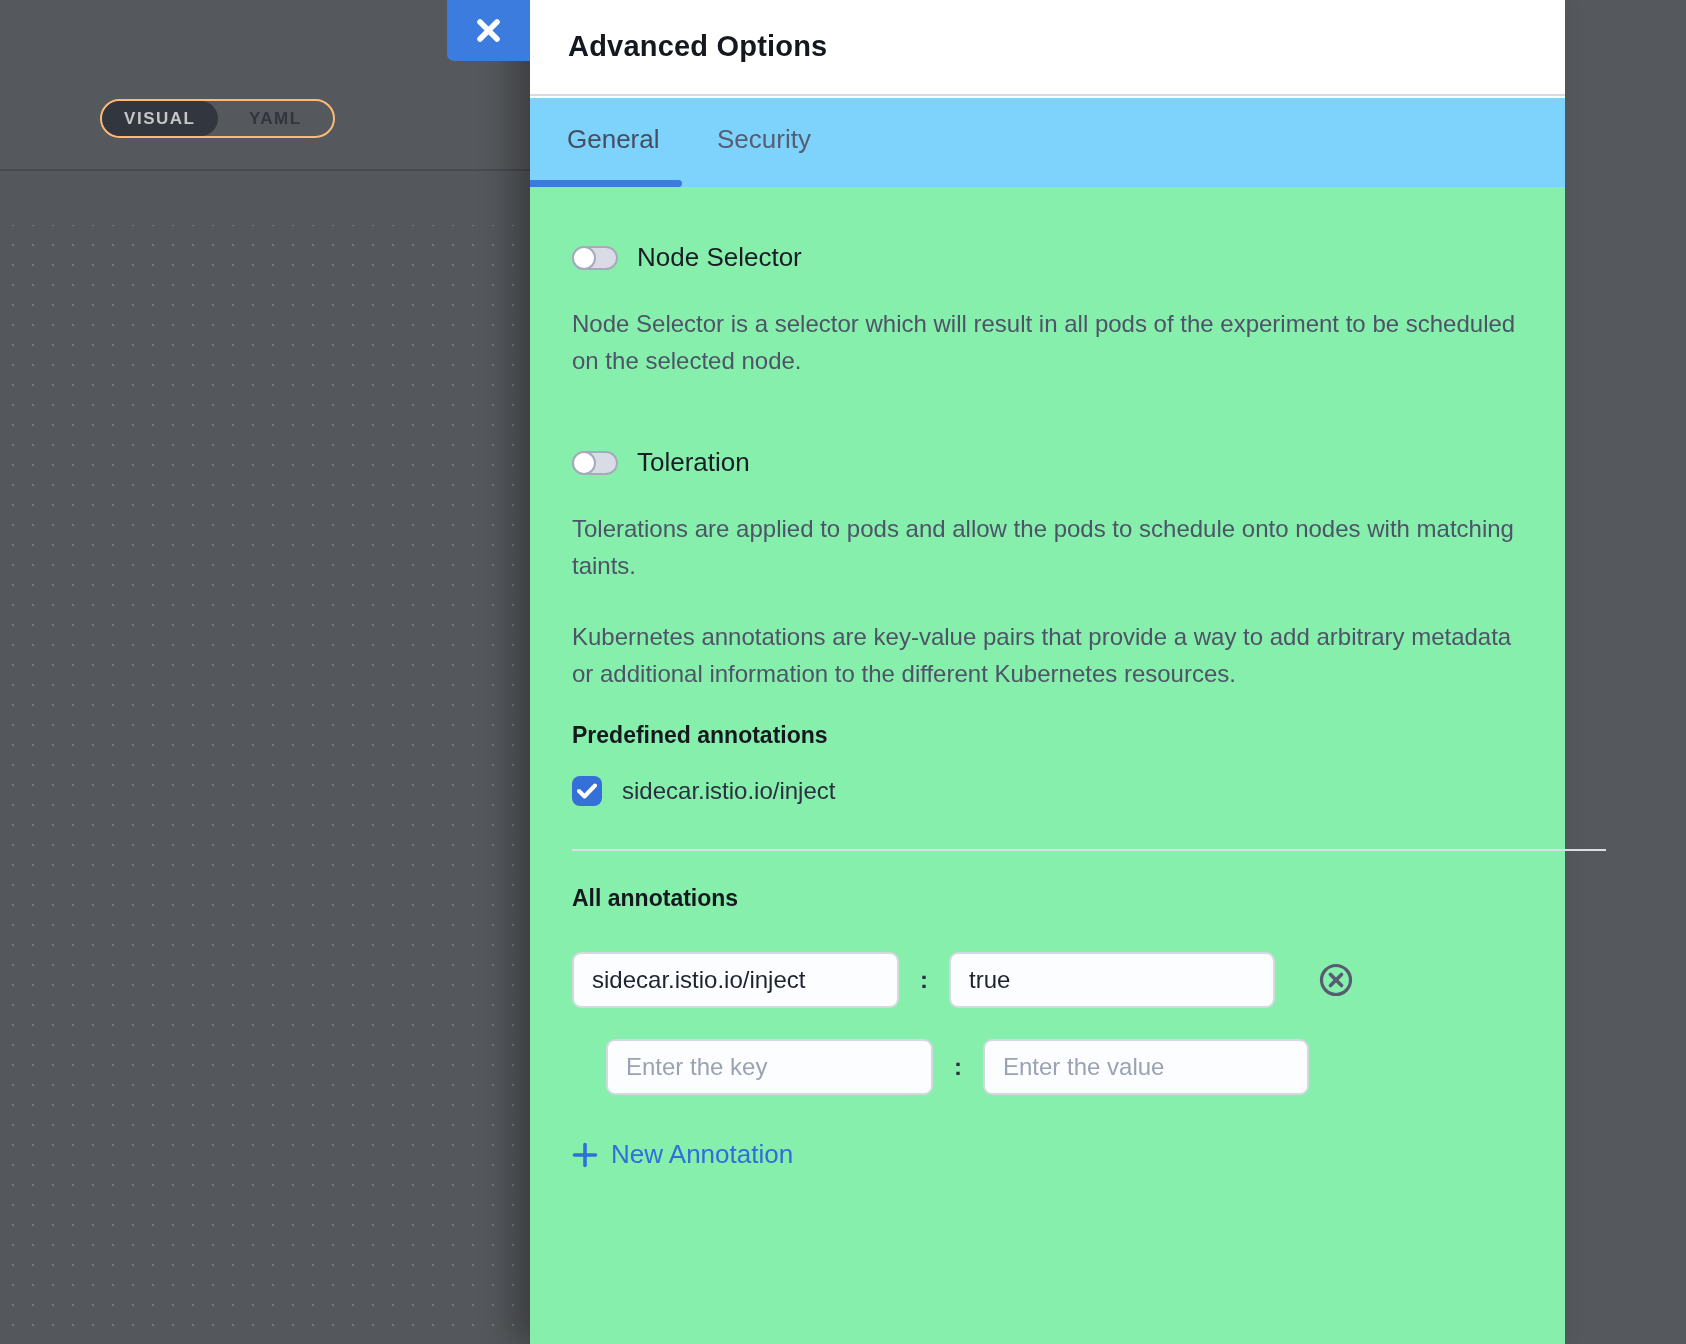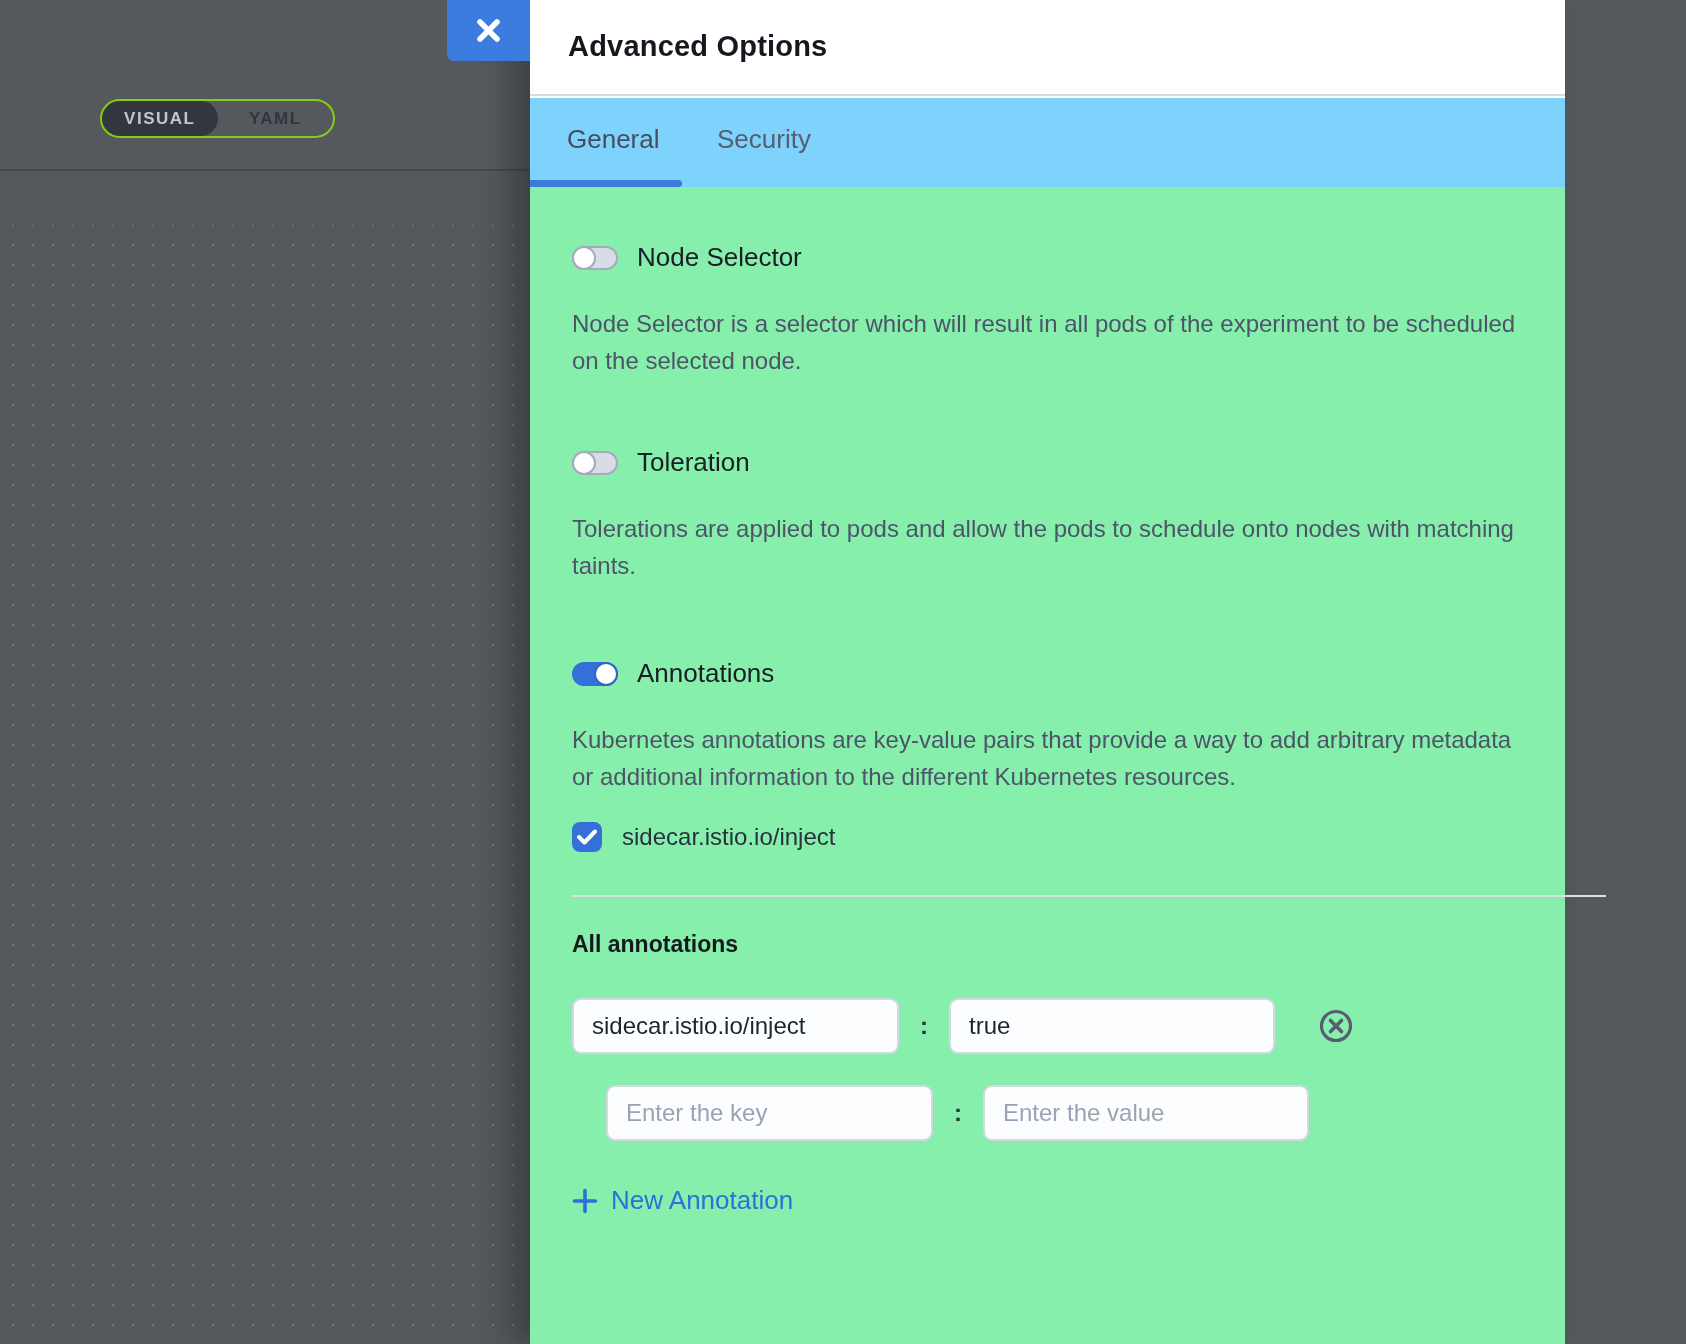--- a/index.html
+++ b/index.html
@@ -17,21 +17,21 @@
     position:absolute; left:82px; top:0; width:326px; height:44px;
     background:#5F5A60;
     clip-path:polygon(0% 0%, 100% 0%, 89% 100%, 9.2% 100%);
     display:flex; align-items:center; justify-content:center;
   }
   .logo-trapezoid span {
     color:#78294E; font-size:20px; font-weight:800; letter-spacing:6px;
   }
   .seg-control {
     position:absolute; left:100px; top:99px; width:235px; height:39px;
-    border:2px solid #84cc16; border-radius:20px;
+    border:2px solid #fdba74; border-radius:20px;
     display:flex; align-items:stretch; overflow:hidden;
   }
   .seg {
     flex:1; display:flex; align-items:center; justify-content:center;
     font-size:17px; font-weight:700; letter-spacing:1.5px; color:#31353D;
     cursor:pointer;
   }
   .seg.active { background:#32363E; border-radius:20px; color:#C4C6C9; }
   .bg-canvas {
     position:absolute; left:0; top:173px; width:530px; height:1171px;
@@ -172,28 +172,23 @@
     <p class="desc">Node Selector is a selector which will result in all pods of the experiment to be scheduled on the selected node.</p>
 
     <div class="opt-row gap-lg">
       <div class="toggle">
           <div class="knob"></div>
         </div>
       <span class="opt-label">Toleration</span>
     </div>
     <p class="desc">Tolerations are applied to pods and allow the pods to schedule onto nodes with matching taints.</p>
 
-    <div class="opt-row gap-xl">
-      <div class="toggle on">
-          <div class="knob"></div>
-        </div>
-      <span class="opt-label">Annotations</span>
-    </div>
     <p class="desc">Kubernetes annotations are key-value pairs that provide a way to add arbitrary metadata or additional information to the different Kubernetes resources.</p>
 
+    <h3 class="sub-heading">Predefined annotations</h3>
     <div class="check-row">
       <div class="checkbox">
         <svg width="20" height="16" viewBox="0 0 20 16">
           <polyline points="2,8 7.5,13.5 18,2.5" fill="none" stroke="#ffffff" stroke-width="4" stroke-linecap="round" stroke-linejoin="round"></polyline>
         </svg>
       </div>
       <span class="check-label">sidecar.istio.io/inject</span>
     </div>
 
     <hr class="divider">

